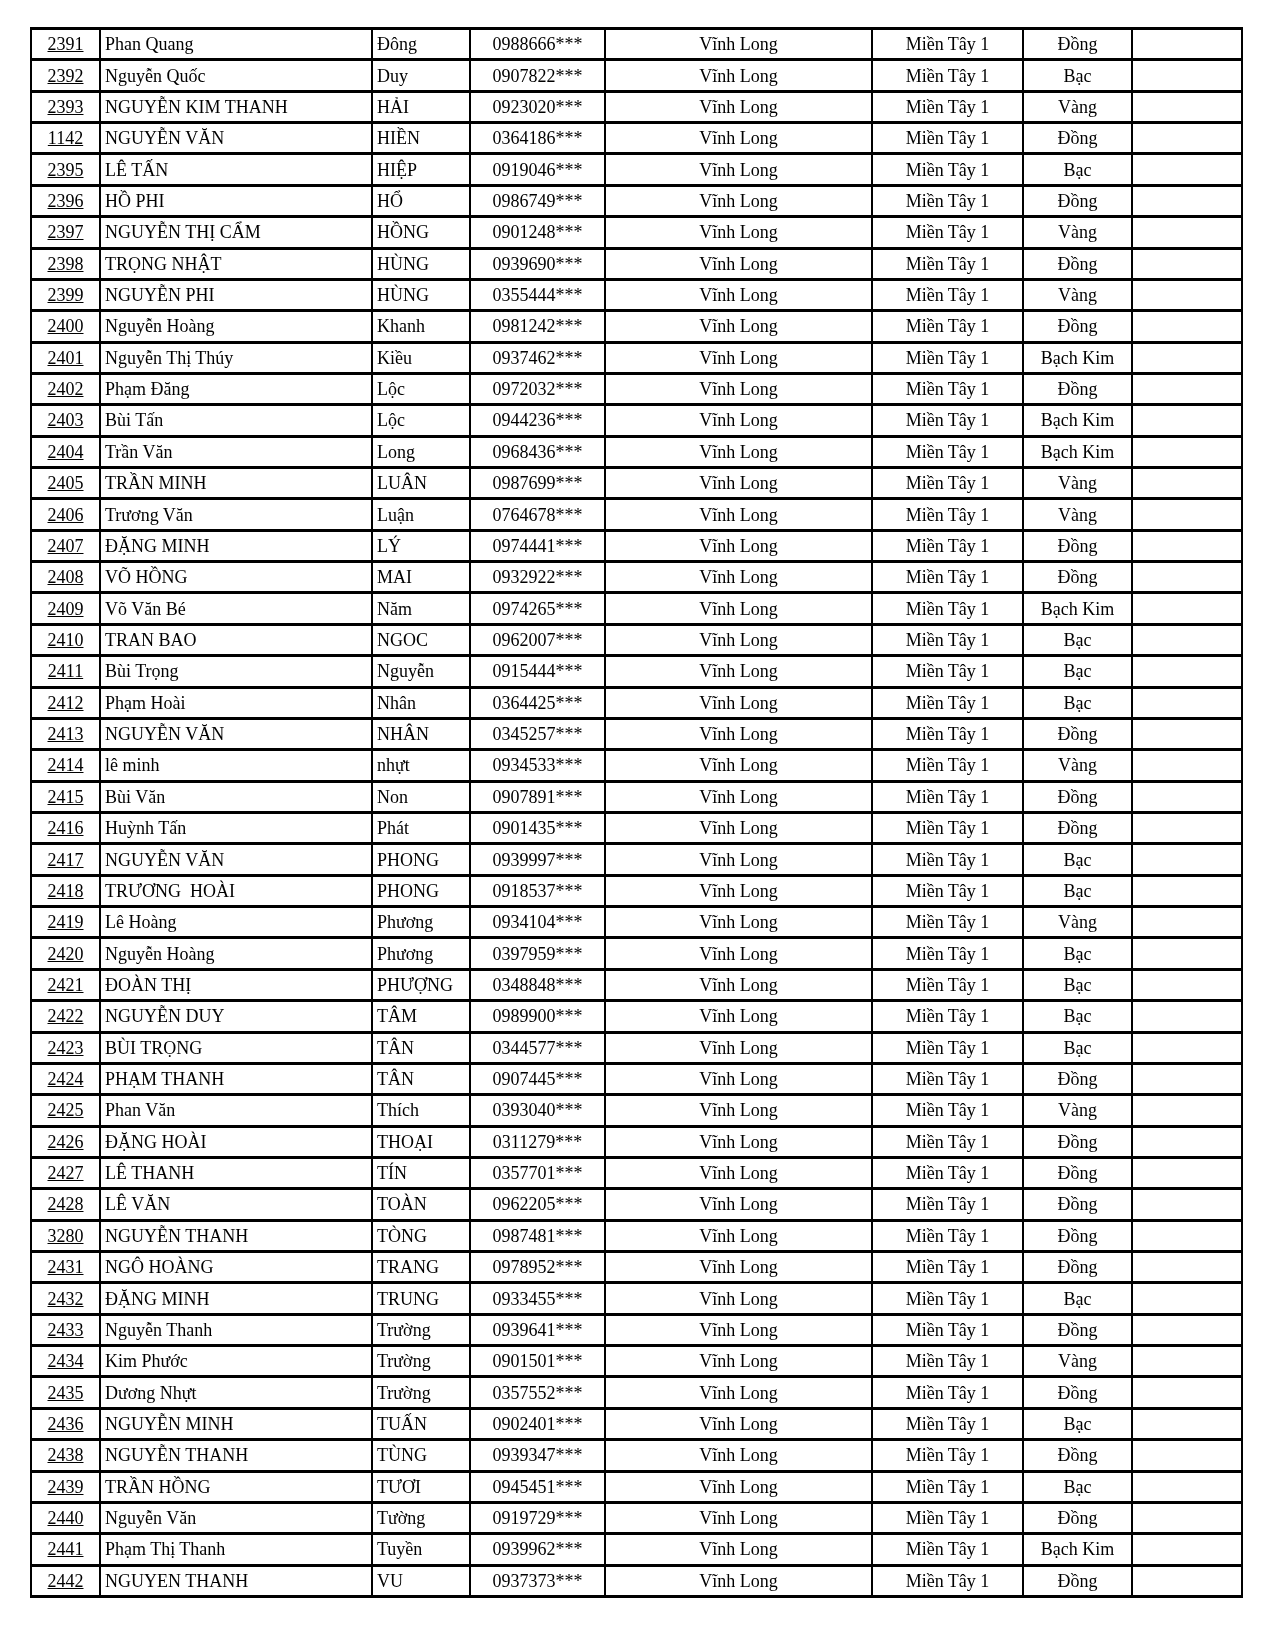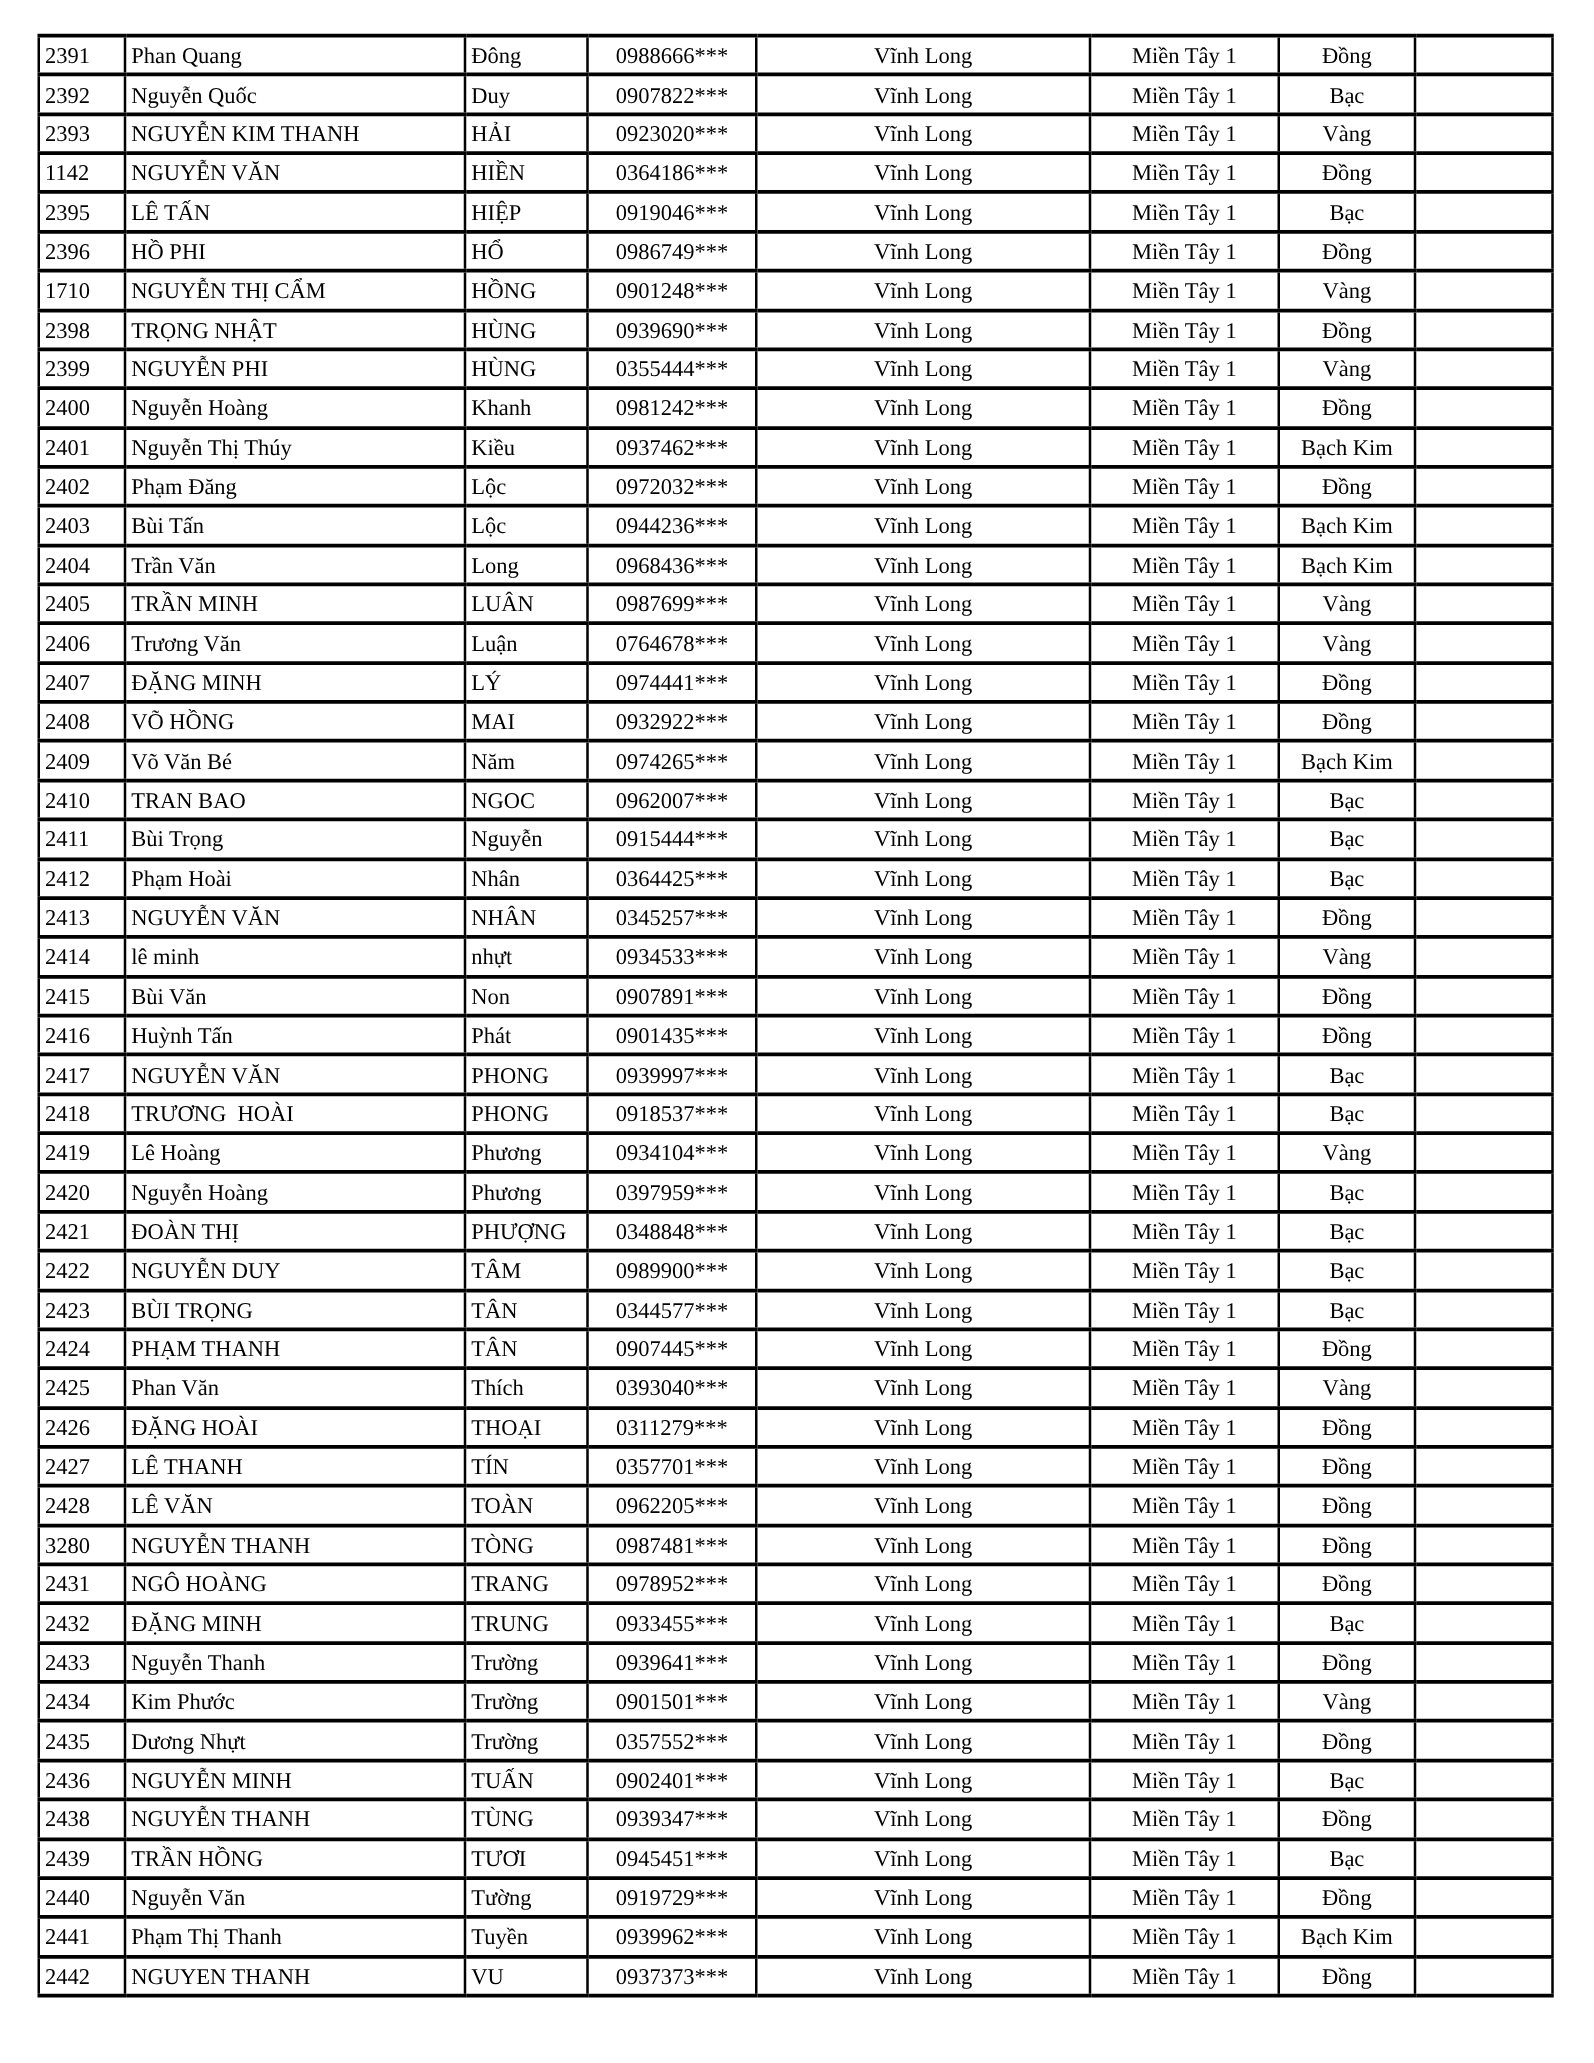--- a/index.html
+++ b/index.html
@@ -24,21 +24,21 @@
     border-top:3px solid #000;
     border-bottom:3px solid #000;
     font-size:18px;
     line-height:1;
     height:27px;
     padding:0 4px;
     white-space:pre;
     overflow:hidden;
     vertical-align:middle;
   }
-  td.al-right{text-align:left;padding-right:5px;}
+  td.al-right{text-align:center;padding-right:5px;text-decoration:underline;}
   td.al-left{text-align:left;padding-left:5px;}
   td.al-center{text-align:center;}
   col.c0{width:69px;}
   col.c1{width:272px;}
   col.c2{width:98px;}
   col.c3{width:135px;}
   col.c4{width:267px;}
   col.c5{width:151px;}
   col.c6{width:109px;}
   col.c7{width:110px;}
@@ -113,21 +113,21 @@
           <td class="al-right">2396</td>
           <td class="al-left">HỒ PHI</td>
           <td class="al-left">HỔ</td>
           <td class="al-center">0986749***</td>
           <td class="al-center">Vĩnh Long</td>
           <td class="al-center">Miền Tây 1</td>
           <td class="al-center">Đồng</td>
           <td class="al-center"></td>
         </tr>
         <tr>
-          <td class="al-right">1710</td>
+          <td class="al-right">2397</td>
           <td class="al-left">NGUYỄN THỊ CẨM</td>
           <td class="al-left">HỒNG</td>
           <td class="al-center">0901248***</td>
           <td class="al-center">Vĩnh Long</td>
           <td class="al-center">Miền Tây 1</td>
           <td class="al-center">Vàng</td>
           <td class="al-center"></td>
         </tr>
         <tr>
           <td class="al-right">2398</td>

